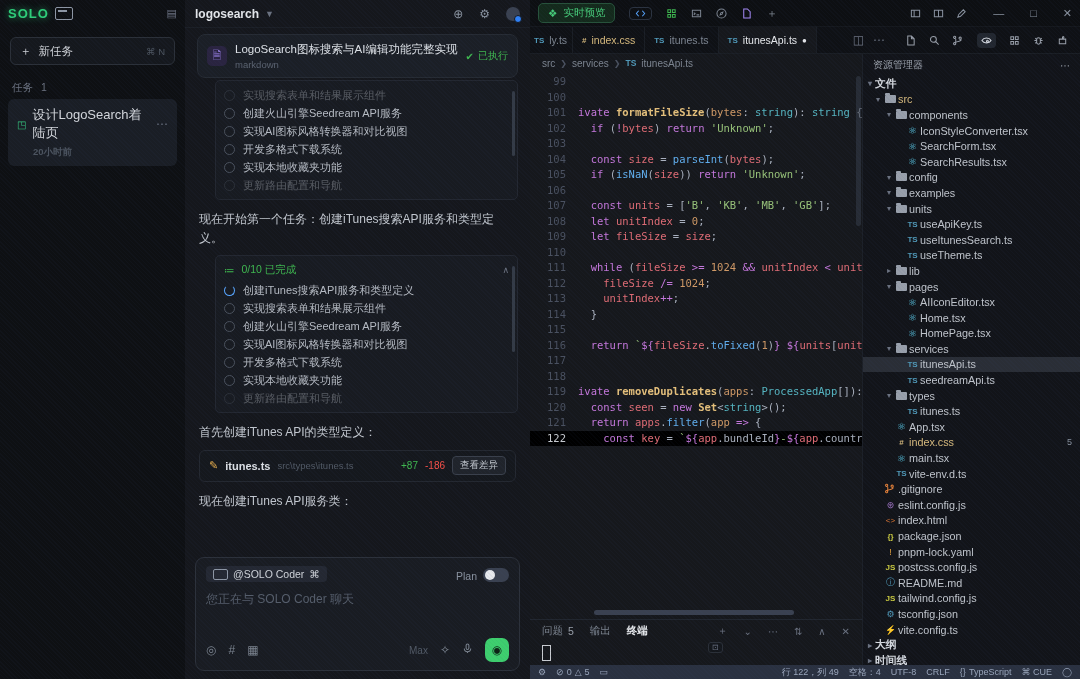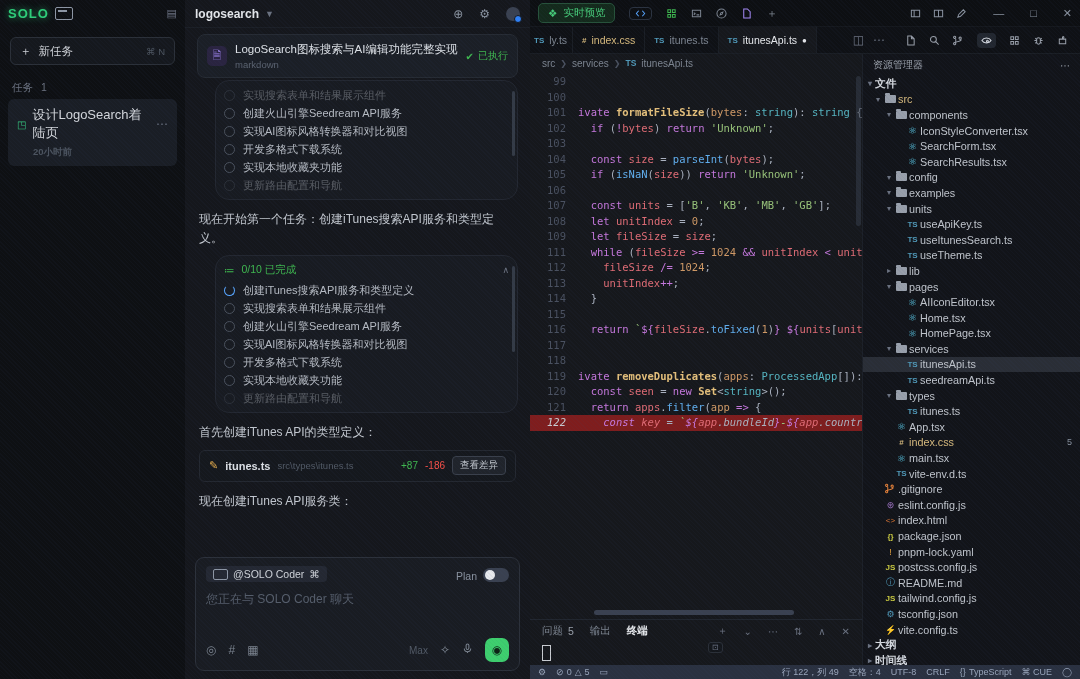--- a/index.html
+++ b/index.html
@@ -35,21 +35,21 @@
   .avatar{width:14px;height:14px;border-radius:50%;background:#3a4150;position:relative;}
   .avatar::after{content:"";position:absolute;right:-2px;bottom:-2px;width:6px;height:6px;border-radius:50%;background:#2f81f7;border:1px solid #15171c;}
   .cscroll{flex:1;padding:6px 12px 0 12px;overflow:hidden;}
   .artifact{background:#1b1f26;border:1px solid #262b33;border-radius:8px;padding:7px 9px;display:flex;gap:8px;align-items:center;}
   .a-ic{width:20px;height:20px;border-radius:5px;background:#2a2440;color:#a78bfa;display:flex;align-items:center;justify-content:center;font-size:11px;}
   .a-main{flex:1;min-width:0;}
   .a-t{color:#dde1e6;font-size:11.5px;white-space:nowrap;overflow:hidden;}
   .a-s{color:#5b6370;font-size:9.5px;margin-top:2px;}
   .a-st{color:#3fb950;font-size:10px;white-space:nowrap;display:flex;align-items:center;gap:4px;}
   .msg{color:#c3c8cf;font-size:12px;line-height:1.55;margin:10px 2px 8px 2px;}
-  .todocard{background:#181b21;border:1px solid #232730;border-radius:14px;padding:5px 8px;position:relative;margin:2px 0 10px 18px;}
+  .todocard{background:#181b21;border:1px solid #232730;border-radius:5px;padding:5px 8px;position:relative;margin:2px 0 10px 18px;}
   .todocard .sb{position:absolute;right:2px;top:10px;width:3px;height:55%;background:#343b46;border-radius:2px;}
   .todohead{display:flex;align-items:center;gap:7px;color:#3fb950;font-size:10.5px;padding:2px 0 4px 0;}
   .todohead .hx{margin-left:auto;color:#6b7280;font-size:9px;}
   .titem{display:flex;align-items:center;gap:8px;height:18px;color:#b7bcc4;font-size:11px;white-space:nowrap;overflow:hidden;}
   .titem .cir{width:9px;height:9px;border:1px solid #4b525d;border-radius:50%;flex:none;}
   .titem.active .cir{border-color:#58a6ff;border-top-color:transparent;}
   .titem.faded{opacity:.4;}
   .msg.inline{margin-top:2px;}
   .filerow{background:#15181d;border:1px solid #242830;border-radius:6px;height:30px;display:flex;align-items:center;gap:7px;padding:0 9px;margin:4px 2px 10px 2px;}
   .f-ic{font-size:11px;}
@@ -91,21 +91,21 @@
   .sideicons .si{display:flex;align-items:center;}
   .sideicons .si.active{background:#22272f;border-radius:4px;padding:2px 4px;color:#d6dae0;}
   .rightbody{display:flex;height:612px;}
   .editorcol{width:332px;display:flex;flex-direction:column;background:#16181c;}
   .crumb{height:18px;display:flex;align-items:center;gap:5px;padding-left:12px;color:#7d8590;font-size:10px;}
   .crumb .c-sep{color:#4b5260;font-size:8px;}
   .crumb .ts{color:#519aba;font-size:8.5px;font-weight:bold;}
   .code{flex:1;font-family:"DejaVu Sans Mono",monospace;font-size:10.5px;position:relative;overflow:hidden;padding-top:2px;}
   .cl{height:15.5px;line-height:15.5px;display:flex;white-space:pre;}
   .cl .ln{width:36px;text-align:right;padding-right:12px;color:#4a5160;flex:none;}
-  .cl.act{background:#7f1d1d;font-style:italic;}
+  .cl.act{background:#000000;}
   .cl.act .ln{color:#c9ccd1;}
   .tok-k{color:#c678dd;} .tok-f{color:#e5c07b;font-weight:bold;} .tok-v{color:#e06c75;} .tok-o{color:#d19a66;}
   .tok-s{color:#98c379;} .tok-t{color:#56b6c2;} .tok-c{color:#61afef;} .tok-p{color:#abb2bf;}
   .vscroll{position:absolute;right:1px;top:4px;width:5px;height:150px;background:#343b46;border-radius:3px;opacity:.6;}
   .hscroll{height:7px;position:relative;margin:0 6px 2px 6px;}
   .hscroll .thumb{position:absolute;left:58px;width:200px;height:5px;background:#3a4150;border-radius:3px;}
   .panel{height:46px;border-top:1px solid #21262e;display:flex;flex-direction:column;}
   .ptabs{display:flex;align-items:center;height:22px;padding:0 12px;gap:16px;font-size:10.5px;color:#7d8590;}
   .ptabs .pt{display:flex;gap:5px;align-items:center;}
   .ptabs .pt.on{color:#e6e8eb;font-weight:bold;}
@@ -436,20 +436,21 @@
             <div class="cl"><span class="ln">100</span><span></span></div>
             <div class="cl"><span class="ln">101</span><span><span class="tok-k">ivate </span><span class="tok-f">formatFileSize</span><span class="tok-p">(</span><span class="tok-o">bytes</span><span class="tok-p">: </span><span class="tok-t">string</span><span class="tok-p">): </span><span class="tok-t">string</span><span class="tok-p"> {</span></span></div>
             <div class="cl"><span class="ln">102</span><span><span class="tok-p">  </span><span class="tok-k">if</span><span class="tok-p"> (</span><span class="tok-k">!</span><span class="tok-v">bytes</span><span class="tok-p">) </span><span class="tok-k">return </span><span class="tok-s">'Unknown'</span><span class="tok-p">;</span></span></div>
             <div class="cl"><span class="ln">103</span><span></span></div>
             <div class="cl"><span class="ln">104</span><span><span class="tok-p">  </span><span class="tok-k">const </span><span class="tok-v">size</span><span class="tok-p"> = </span><span class="tok-c">parseInt</span><span class="tok-p">(</span><span class="tok-v">bytes</span><span class="tok-p">);</span></span></div>
             <div class="cl"><span class="ln">105</span><span><span class="tok-p">  </span><span class="tok-k">if</span><span class="tok-p"> (</span><span class="tok-c">isNaN</span><span class="tok-p">(</span><span class="tok-v">size</span><span class="tok-p">)) </span><span class="tok-k">return </span><span class="tok-s">'Unknown'</span><span class="tok-p">;</span></span></div>
             <div class="cl"><span class="ln">106</span><span></span></div>
             <div class="cl"><span class="ln">107</span><span><span class="tok-p">  </span><span class="tok-k">const </span><span class="tok-v">units</span><span class="tok-p"> = [</span><span class="tok-s">'B'</span><span class="tok-p">, </span><span class="tok-s">'KB'</span><span class="tok-p">, </span><span class="tok-s">'MB'</span><span class="tok-p">, </span><span class="tok-s">'GB'</span><span class="tok-p">];</span></span></div>
             <div class="cl"><span class="ln">108</span><span><span class="tok-p">  </span><span class="tok-k">let </span><span class="tok-v">unitIndex</span><span class="tok-p"> = </span><span class="tok-o">0</span><span class="tok-p">;</span></span></div>
             <div class="cl"><span class="ln">109</span><span><span class="tok-p">  </span><span class="tok-k">let </span><span class="tok-v">fileSize</span><span class="tok-p"> = </span><span class="tok-v">size</span><span class="tok-p">;</span></span></div>
+            <div class="cl"><span class="ln">110</span><span></span></div>
             <div class="cl"><span class="ln">111</span><span><span class="tok-p">  </span><span class="tok-k">while</span><span class="tok-p"> (</span><span class="tok-v">fileSize</span><span class="tok-k"> &gt;= </span><span class="tok-o">1024</span><span class="tok-k"> &amp;&amp; </span><span class="tok-v">unitIndex</span><span class="tok-k"> &lt; </span><span class="tok-v">units</span></span></div>
             <div class="cl"><span class="ln">112</span><span><span class="tok-p">    </span><span class="tok-v">fileSize</span><span class="tok-k"> /= </span><span class="tok-o">1024</span><span class="tok-p">;</span></span></div>
             <div class="cl"><span class="ln">113</span><span><span class="tok-p">    </span><span class="tok-v">unitIndex</span><span class="tok-k">++</span><span class="tok-p">;</span></span></div>
             <div class="cl"><span class="ln">114</span><span><span class="tok-p">  }</span></span></div>
             <div class="cl"><span class="ln">115</span><span></span></div>
             <div class="cl"><span class="ln">116</span><span><span class="tok-p">  </span><span class="tok-k">return </span><span class="tok-s">`</span><span class="tok-k">${</span><span class="tok-v">fileSize</span><span class="tok-p">.</span><span class="tok-c">toFixed</span><span class="tok-p">(</span><span class="tok-o">1</span><span class="tok-p">)</span><span class="tok-k">}</span><span class="tok-s"> </span><span class="tok-k">${</span><span class="tok-v">units</span><span class="tok-p">[</span><span class="tok-v">unitIndex</span></span></div>
             <div class="cl"><span class="ln">117</span><span></span></div>
             <div class="cl"><span class="ln">118</span><span></span></div>
             <div class="cl"><span class="ln">119</span><span><span class="tok-k">ivate </span><span class="tok-f">removeDuplicates</span><span class="tok-p">(</span><span class="tok-o">apps</span><span class="tok-p">: </span><span class="tok-t">ProcessedApp</span><span class="tok-p">[]): </span></span></div>
             <div class="cl"><span class="ln">120</span><span><span class="tok-p">  </span><span class="tok-k">const </span><span class="tok-v">seen</span><span class="tok-p"> = </span><span class="tok-k">new </span><span class="tok-f">Set</span><span class="tok-p">&lt;</span><span class="tok-t">string</span><span class="tok-p">&gt;();</span></span></div>

